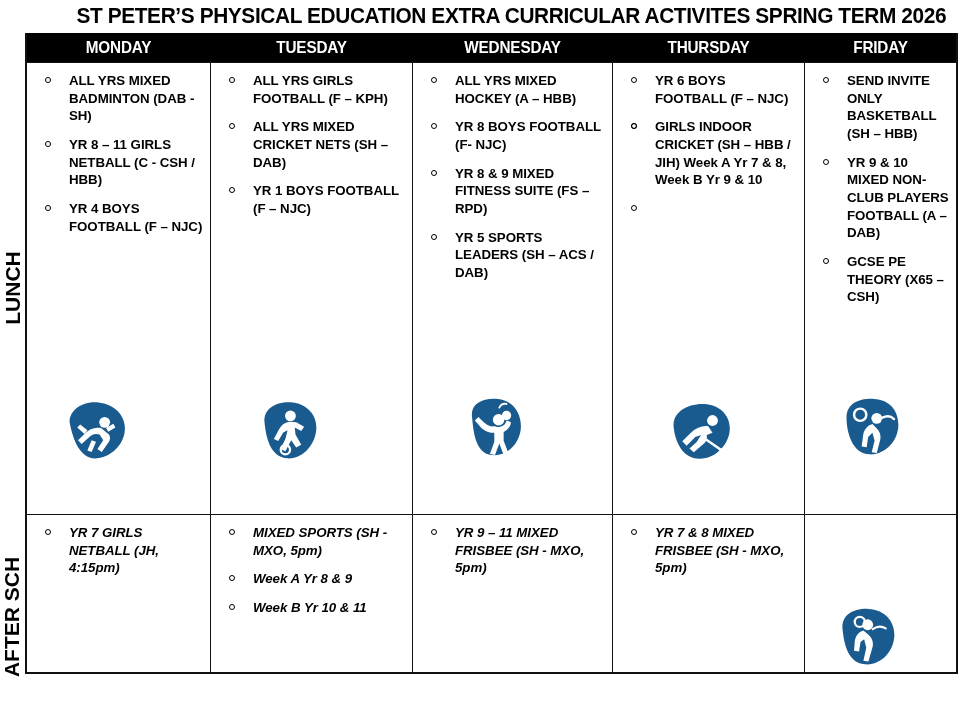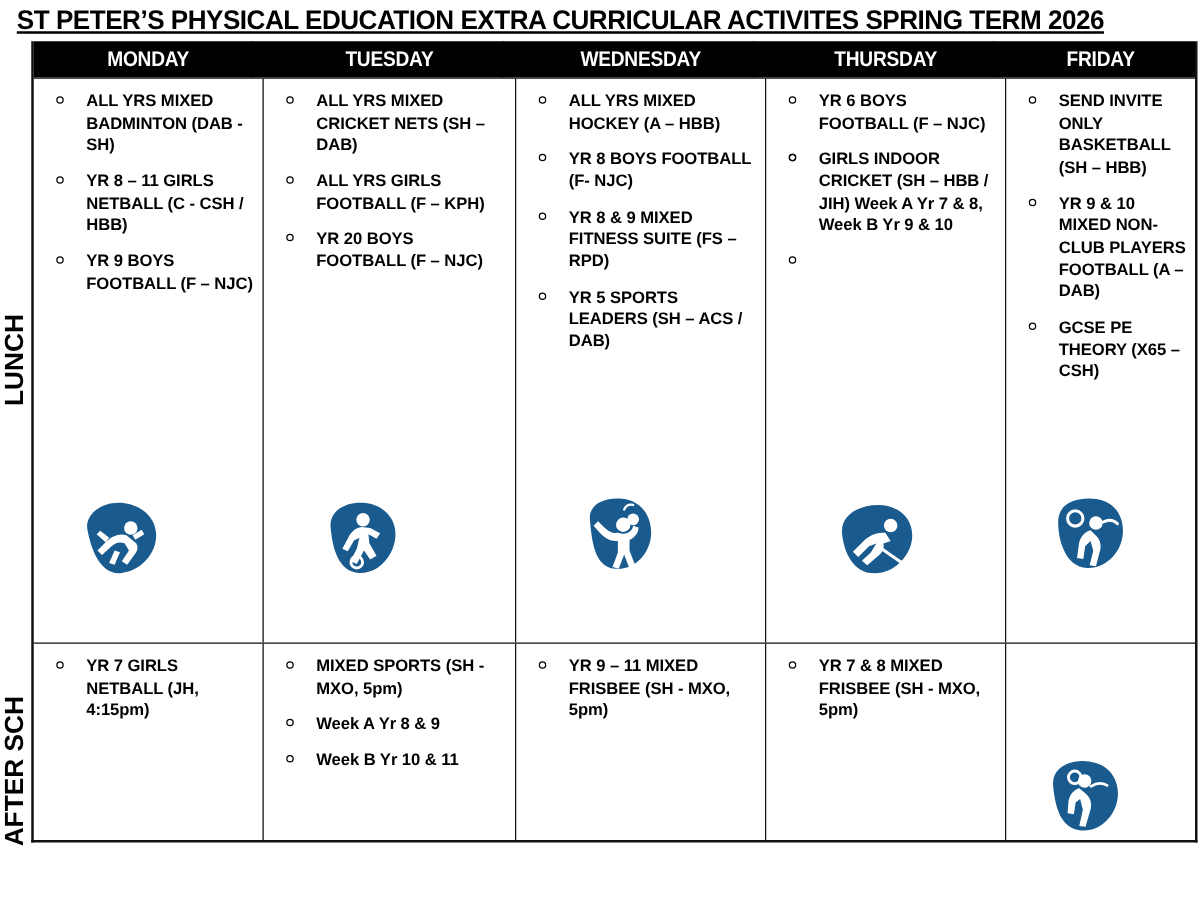--- a/index.html
+++ b/index.html
@@ -17,22 +17,21 @@
     background: #ffffff;
   }
 
   
   .title-bar {
     position: absolute;
     left: 0; top: 0;
     width: 960px; height: 33px;
     display: flex;
     align-items: center;
-    justify-content: flex-start;
-    text-decoration: underline;
+    justify-content: flex-end;
   }
   .title-text {
     font-family: "Liberation Sans Narrow", "Liberation Sans", sans-serif;
     font-weight: bold;
     font-size: 21.5px;
     letter-spacing: -0.4px;
     color: #000000;
     white-space: nowrap;
     transform: scaleX(0.97);
     transform-origin: center;
@@ -71,21 +70,21 @@
     font-family: "Liberation Sans Narrow", "Liberation Sans", sans-serif;
   }
   .head-cell:last-child { border-right: none; }
 
   
   .body-row {
     display: flex;
     border-top: 1.5px solid #111111;
   }
   .body-row.lunch   { flex: 0 0 452px; }
-  .body-row.after   { flex: 1 1 auto; }
+  .body-row.after   { flex: 1 1 auto; font-style: italic; }
 
   .cell {
     position: relative;
     border-right: 1.5px solid #111111;
     padding: 9px 6px 4px 4px;
     overflow: hidden;
   }
   .cell:last-child { border-right: none; }
 
   
@@ -183,40 +182,40 @@
       <div class="head-cell c-fri">
         <span>FRIDAY</span>
       </div>
     </div>
 
     <div class="body-row lunch">
       <div class="cell c-mon">
         <ul class="items">
             <li><span class="bullet"></span><span>ALL YRS MIXED BADMINTON (DAB - SH)</span></li>
             <li><span class="bullet"></span><span>YR 8 – 11 GIRLS NETBALL (C - CSH / HBB)</span></li>
-            <li><span class="bullet"></span><span>YR 9 BOYS FOOTBALL (F – NJC)</span></li>
+            <li><span class="bullet"></span><span>YR 4 BOYS FOOTBALL (F – NJC)</span></li>
           </ul>
         <div class="pictogram" style="left:33px; top:332px;">
             <svg viewBox="0 0 100 90" xmlns="http://www.w3.org/2000/svg">
               <path d="M14,36 C10,19 28,5 48,5 C68,5 88,17 90,38 C92,60 74,80 52,83 C28,86 18,56 14,36 Z" fill="#1a5b8f"></path>
               <g fill="#ffffff" stroke="#ffffff" stroke-width="0" stroke-linecap="round" stroke-linejoin="round">
     <circle cx="62" cy="33" r="7.5"></circle>
     <path d="M57,41 C49,39 41,42 34,49 L25,58 L30,63 L40,54 C45,49 50,48 55,50 L60,58 L52,70 L58,74 L68,60 C70,57 70,53 68,50 Z"></path>
     <path d="M38,44 L28,36 L24,40 L34,49 Z"></path>
     <path d="M67,46 L77,40 L74,35 L64,41 Z"></path>
     <path d="M44,58 L38,72 L44,74 L50,60 Z"></path>
               </g>
             </svg>
           </div>
       </div>
       <div class="cell c-tue">
         <ul class="items">
+            <li><span class="bullet"></span><span>ALL YRS GIRLS FOOTBALL (F – KPH)</span></li>
             <li><span class="bullet"></span><span>ALL YRS MIXED CRICKET NETS (SH – DAB)</span></li>
-            <li><span class="bullet"></span><span>ALL YRS GIRLS FOOTBALL (F – KPH)</span></li>
-            <li><span class="bullet"></span><span>YR 20 BOYS FOOTBALL (F – NJC)</span></li>
+            <li><span class="bullet"></span><span>YR 1 BOYS FOOTBALL (F – NJC)</span></li>
           </ul>
         <div class="pictogram" style="left:42px; top:332px;">
             <svg viewBox="0 0 100 90" xmlns="http://www.w3.org/2000/svg">
               <path d="M16,33 C14,14 32,4 52,5 C72,6 88,20 88,40 C88,62 70,84 48,83 C24,82 18,54 16,33 Z" fill="#1a5b8f"></path>
               <g fill="#ffffff" stroke="#ffffff" stroke-width="0" stroke-linecap="round" stroke-linejoin="round">
     <circle cx="52" cy="24" r="7.5"></circle>
     <path d="M50,32 C44,33 39,37 36,43 L29,56 L35,59 L42,47 L48,44 L45,56 L38,70 L45,73 L53,58 L60,68 L67,64 L59,50 L58,40 L67,45 L71,39 L60,33 Z"></path>
     <circle cx="45" cy="71" r="6.5" fill="none" stroke-width="3.2"></circle>
               </g>
             </svg>

